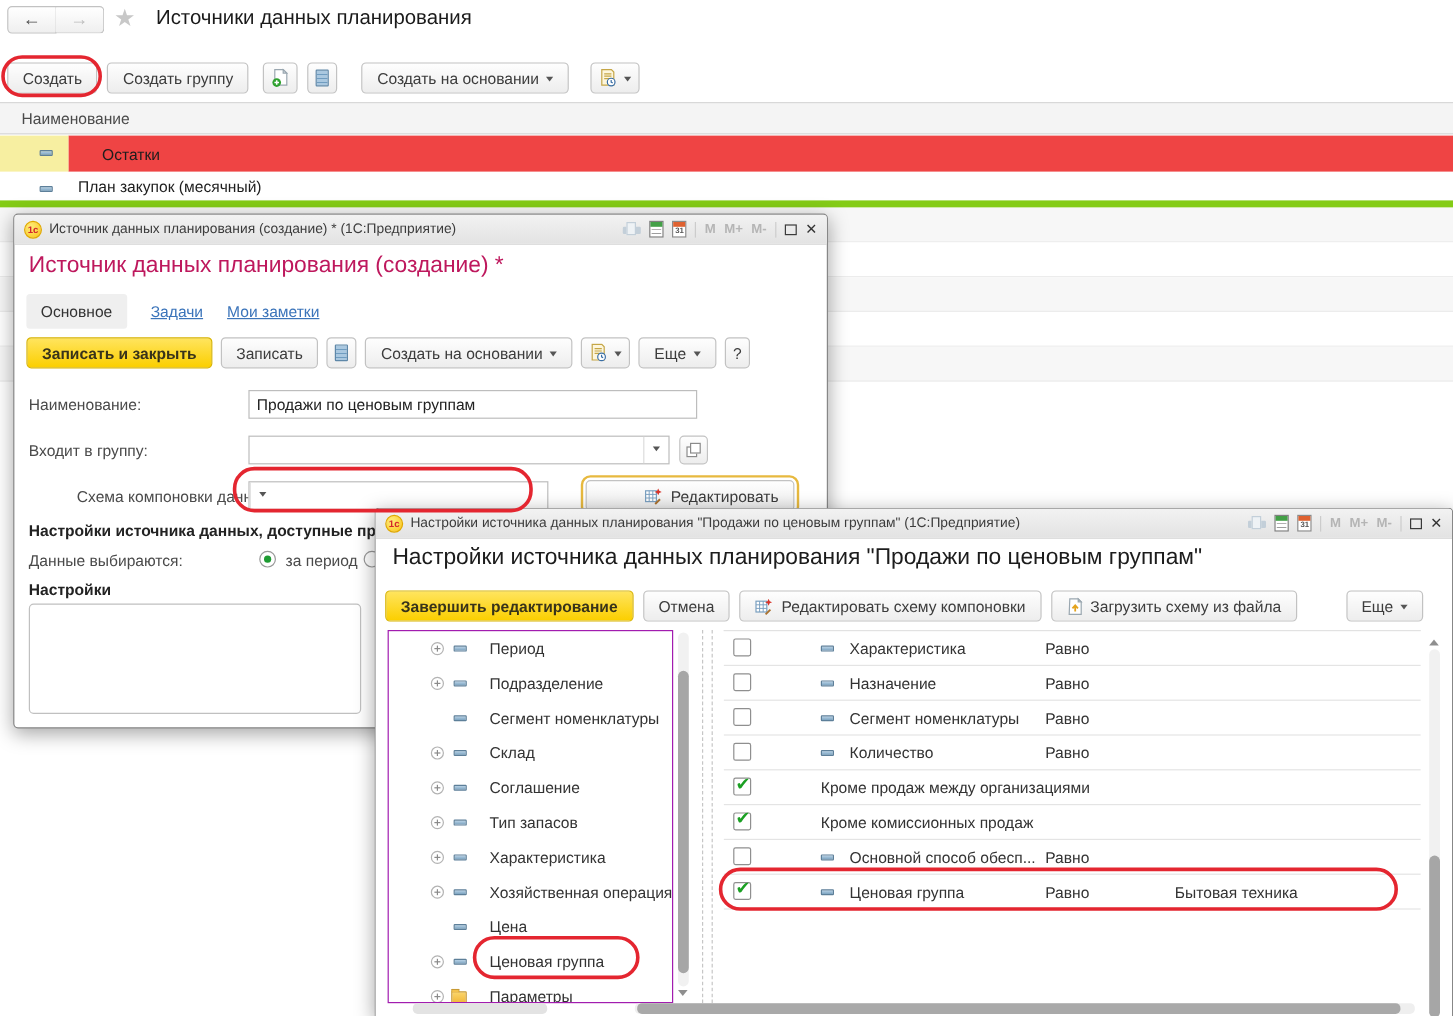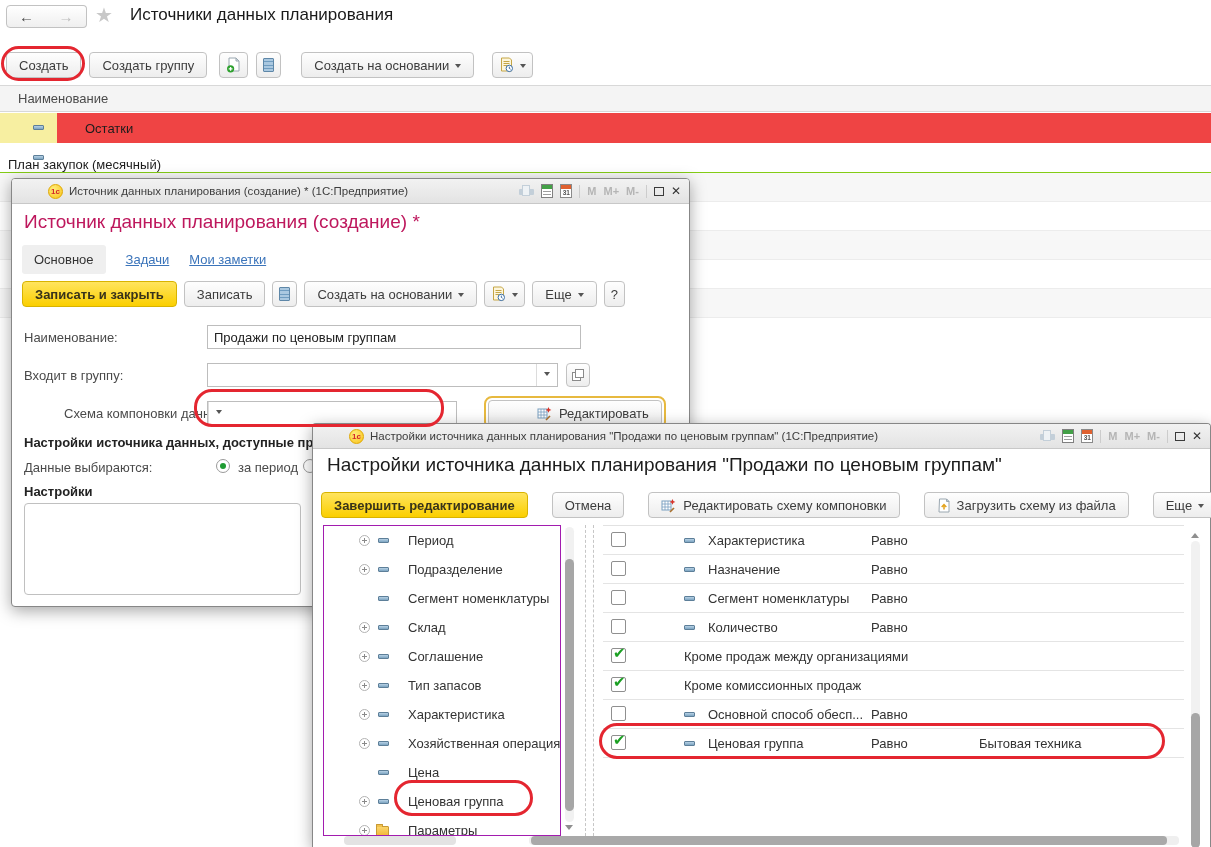--- a/index.html
+++ b/index.html
@@ -32,21 +32,21 @@
   .radio{position:absolute;width:14px;height:14px;border:1px solid #9a9a9a;border-radius:50%;background:#fff;box-sizing:border-box;}
   .radio.on::after{content:"";position:absolute;left:3px;top:3px;width:6px;height:6px;border-radius:50%;background:#1e9b32;}
 
   
   .win{position:absolute;background:#fff;border:1px solid #878787;border-radius:4px;box-shadow:0 4px 16px rgba(0,0,0,.35);box-sizing:border-box;}
   .win-titlebar{height:24px;display:flex;align-items:center;gap:6px;padding:0 8px;
                 background:linear-gradient(#f2f2f2,#e3e3e3);border-bottom:1px solid #c8c8c8;border-radius:3px 3px 0 0;}
   .win-title{font-size:11.5px;color:#3c3c3c;white-space:nowrap;overflow:hidden;}
   .logo-1c{width:15px;height:15px;border-radius:50%;flex:0 0 15px;
            background:radial-gradient(circle at 35% 30%,#ffed7a,#f9c21a);border:1px solid #e0a800;
-           color:#d3262b;font-size:8px;font-weight:bold;display:flex;align-items:center;justify-content:center;box-sizing:border-box;margin-left:28px;}
+           color:#d3262b;font-size:8px;font-weight:bold;display:flex;align-items:center;justify-content:center;box-sizing:border-box;}
   .win-icons{margin-left:auto;display:flex;align-items:center;gap:7px;}
   .mem{color:#b5b5b5;font-size:11px;font-weight:bold;}
   .sep{width:1px;height:13px;background:#cccccc;}
   .ic-max{width:10px;height:9px;border:1.5px solid #3a3a3a;box-sizing:border-box;}
   .ic-close{font-size:12px;color:#333;font-weight:bold;line-height:1;}
   .ic-printer{width:15px;height:12px;position:relative;}
   .ic-printer::before{content:"";position:absolute;left:0;top:4px;width:15px;height:6px;background:#c3cfd9;border-radius:1px;}
   .ic-printer::after{content:"";position:absolute;left:3px;top:0;width:8px;height:11px;background:#eef2f5;border:1px solid #c3cfd9;box-sizing:border-box;}
   .ic-calc{width:12px;height:14px;border:1px solid #7f7f7f;background:#fff;position:relative;box-sizing:border-box;}
   .ic-calc::before{content:"";position:absolute;left:0;top:0;width:10px;height:4px;background:#43a047;}
@@ -73,40 +73,40 @@
   .list-header{position:absolute;left:0;top:85px;width:100%;height:27px;background:#f4f4f4;
                border-top:1px solid #d8d8d8;border-bottom:1px solid #d8d8d8;display:flex;align-items:center;
                padding-left:18px;color:#4a4a4a;box-sizing:border-box;}
   .list-body{position:absolute;left:0;top:113px;width:100%;}
   .list-row{display:flex;height:30px;}
   .row-cell0{width:57px;height:100%;position:relative;}
   .row-cell0 .dash{left:33px;top:12px;}
   .row-main{flex:1;height:100%;display:flex;align-items:center;padding-left:8px;color:#1d1d1d;}
   .list-row.sel .row-cell0{background:#f7efa1;}
   .list-row.sel .row-main{background:#ef4444;padding-left:28px;}
-  .list-row:not(.sel){border-bottom:1px solid #84cc16;box-sizing:border-box;flex-direction:column;}
+  .list-row:not(.sel){border-bottom:6px solid #84cc16;box-sizing:border-box;}
   .stripe{height:29px;border-bottom:1px solid #ececec;box-sizing:border-box;}
   .stripe.sg{background:#f7f7f7;}
   .stripe.sw{background:#ffffff;}
 
   
   #dialog1{left:11px;top:178px;width:679px;height:429px;z-index:5;}
   #dialog1 .heading{position:absolute;left:12px;top:32px;font-size:19px;color:#be185d;white-space:nowrap;}
   .tabs{position:absolute;left:10px;top:66px;display:flex;align-items:center;gap:20px;}
   .tab-active{background:#efefef;border-radius:3px;padding:7px 12px;color:#333;}
   .tab-link{color:#3b74ba;text-decoration:underline;}
   #dialog1 .btnrow{position:absolute;left:10px;top:102px;display:flex;align-items:center;gap:7px;}
   .fld-label{position:absolute;left:12px;font-size:13px;color:#4a4a4a;white-space:nowrap;}
   .gold-ring{outline:2px solid #e7b93f;outline-offset:2px;}
   .bold-label{position:absolute;left:12px;font-weight:bold;color:#222;white-space:nowrap;}
 
   
   #dialog2{left:312px;top:423px;width:899px;height:424px;border-radius:4px 4px 0 0;border-bottom:none;z-index:10;}
   #dialog2 .heading{position:absolute;left:14px;top:30px;font-size:19px;color:#1c1c1c;white-space:nowrap;}
-  #dialog2 .btnrow{position:absolute;left:8px;top:68px;right:24px;display:flex;align-items:center;gap:24px;}
+  #dialog2 .btnrow{position:absolute;left:8px;top:68px;right:24px;display:flex;align-items:center;gap:8px;}
   .tree-panel{position:absolute;left:10px;top:101px;width:238px;height:311px;border:1px solid #a21caf;overflow:hidden;background:#fff;box-sizing:border-box;}
   .tree-row{position:absolute;left:0;width:100%;height:29px;}
   .tree-row .expander{left:35px;top:9px;}
   .tree-row .dash{left:54px;top:12px;}
   .tree-row .folder{left:52px;top:10px;}
   .tree-label{position:absolute;left:84px;top:7px;color:#333;white-space:nowrap;}
   .vscroll{position:absolute;width:13px;}
   .vtrack{position:absolute;left:2px;width:9px;background:#f1f1f1;border-radius:5px;}
   .vthumb{position:absolute;left:2px;width:9px;background:#a6a6a6;border-radius:5px;}
   .split-line{position:absolute;width:0;border-left:1px dashed #c6c6c6;}

